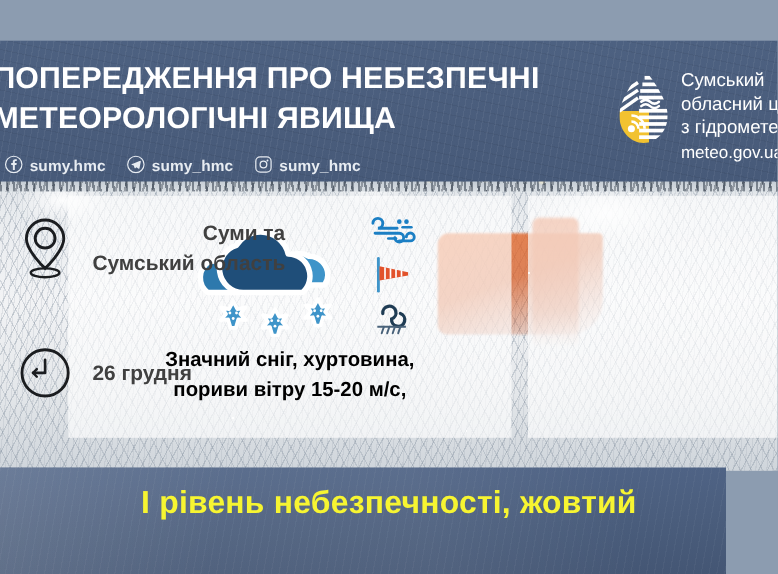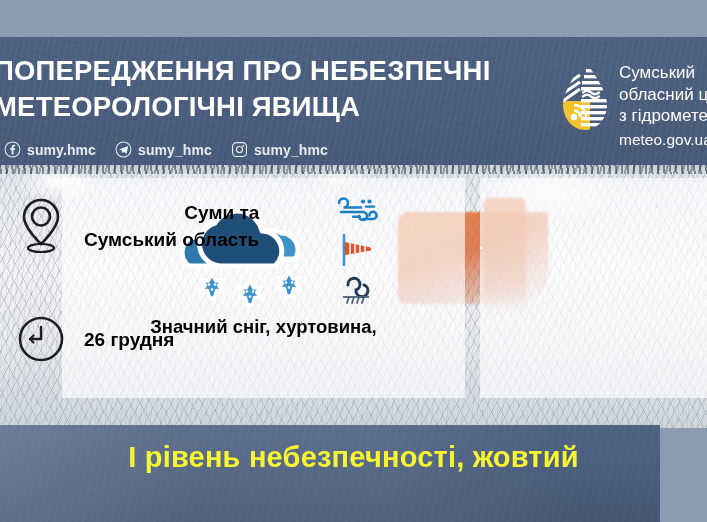--- a/index.html
+++ b/index.html
@@ -152,21 +152,21 @@
 
   .right-row {
     position:absolute; display:flex; align-items:center; gap:18px;
     width:227px; padding-left:16px;
   }
   .right-row.r1 { top:196px; }
   .right-row.r2 { top:314px; }
   .r-ico { width:50px; height:60px; flex:0 0 auto; }
   .r-ico.clock { width:50px; height:50px; }
   .r-text {
-    color:#000000; font-size:19px; font-weight:bold; line-height:27px;
+    color:#404040; font-size:19px; font-weight:bold; line-height:27px;
     white-space:nowrap;
   }
   .r-text.two { text-align:right; }
 
   
   .footer {
     position:absolute; left:0; top:425px; width:660px; height:97px;
     background:linear-gradient(180deg,#4f6385 0%, #4a5d7c 50%, #445674 100%);
     overflow:hidden;
   }
@@ -367,20 +367,21 @@
             <line x1="26" y1="26" x2="24" y2="32"></line>
             <line x1="31" y1="26" x2="29" y2="32"></line>
           </g>
         </svg>
 
       </div>
     </div>
 
     <div class="warn-text">
       <div>Значний сніг, хуртовина,</div>
+      <div>пориви вітру 15-20 м/с,</div>
     </div>
   </div>
 
   <div class="panel panel-right"></div>
 
   <div class="right-row r1">
     <svg class="r-ico" viewBox="0 0 50 60">
       <path d="M25 4 C15.6 4 8 11.6 8 21 C8 32 25 48 25 48 C25 48 42 32 42 21 C42 11.6 34.4 4 25 4 Z" fill="none" stroke="#1b1d20" stroke-width="2.6"></path>
       <circle cx="25" cy="20.5" r="9" fill="none" stroke="#1b1d20" stroke-width="2.6"></circle>
       <ellipse cx="25" cy="52" rx="13" ry="4" fill="none" stroke="#1b1d20" stroke-width="2.2"></ellipse>

